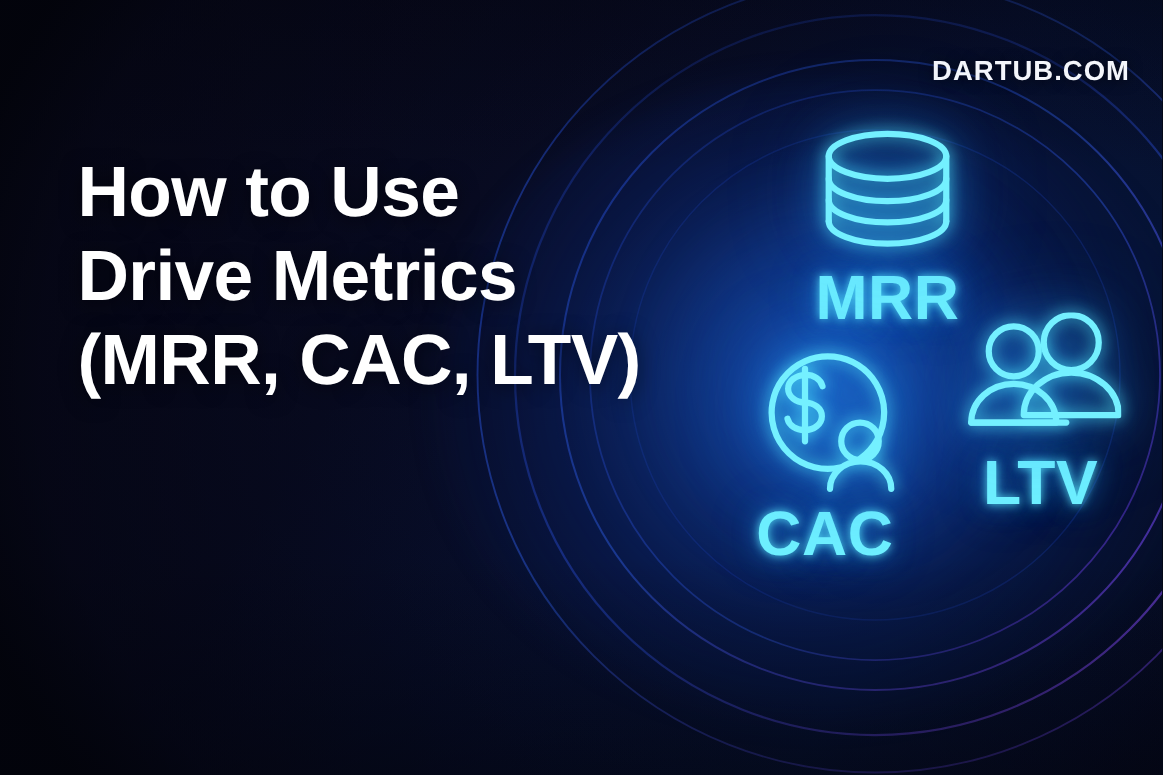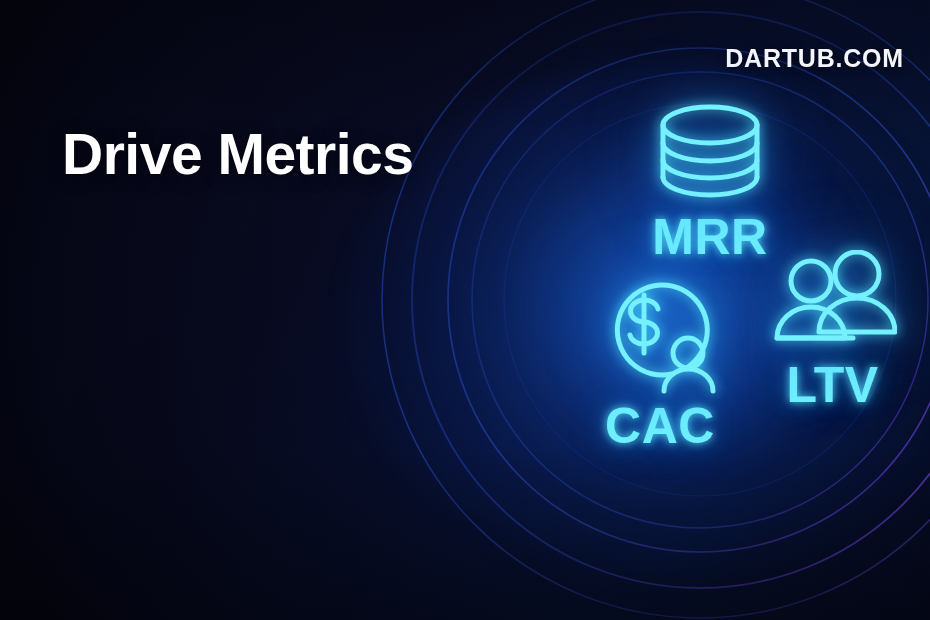--- a/index.html
+++ b/index.html
@@ -70,21 +70,21 @@
     letter-spacing:-0.5px;
     text-shadow:0 2px 16px rgba(0,0,0,0.55);
   }
   .headline .ln{ display:block; white-space:nowrap; }
 
   
   .brand{
     position:absolute;
     right:26px; top:44px;
     color:#f4f6fb;
-    font-size:25px;
+    font-size:22px;
     font-weight:bold;
     letter-spacing:0.8px;
     text-shadow:0 1px 10px rgba(0,0,0,0.6);
   }
 
   
   .metric{ position:absolute; text-align:center; }
   .metric .icon-wrap{
     display:block;
     filter:
@@ -146,21 +146,23 @@
     <circle cx="700" cy="300" r="288" fill="none" stroke="url(#ringB)" stroke-width="1.8"></circle>
     <circle cx="700" cy="300" r="318" fill="none" stroke="url(#ringA)" stroke-width="1.5"></circle>
     <circle cx="700" cy="300" r="196" fill="none" stroke="#1b3aa8" stroke-opacity="0.30" stroke-width="1.2"></circle>
   </svg>
 
   <div class="bg-vignette"></div>
 
   <div class="brand">DARTUB.COM</div>
 
   <h1 class="headline">
+    <span class="ln">How to Use</span>
     <span class="ln">Drive Metrics</span>
+    <span class="ln">(MRR, CAC, LTV)</span>
   </h1>
 
   <div class="metric" id="metric-mrr">
     <span class="icon-wrap">
       <svg width="124" height="104" viewBox="0 0 124 104" xmlns="http://www.w3.org/2000/svg">
 
         <ellipse class="neon-stroke" cx="62" cy="25" rx="47" ry="18" stroke-width="5"></ellipse>
 
         <path class="neon-stroke" d="M15 25 V 77" stroke-width="5"></path>
         <path class="neon-stroke" d="M109 25 V 77" stroke-width="5"></path>

